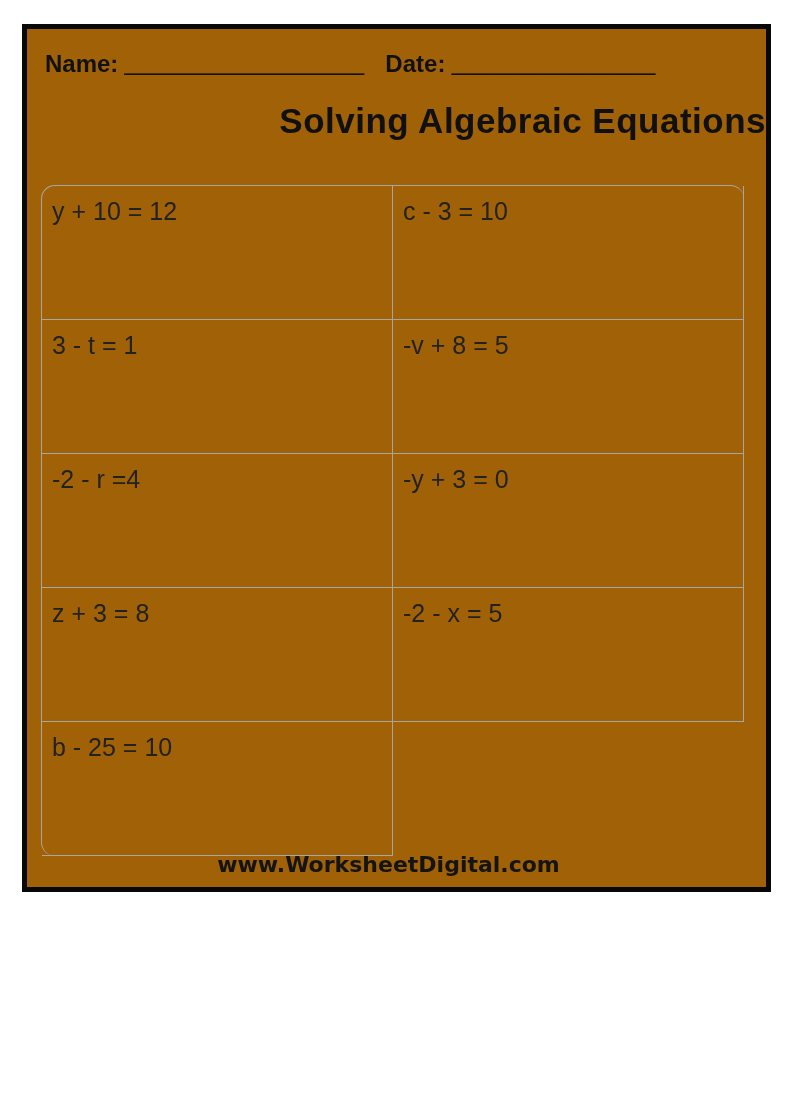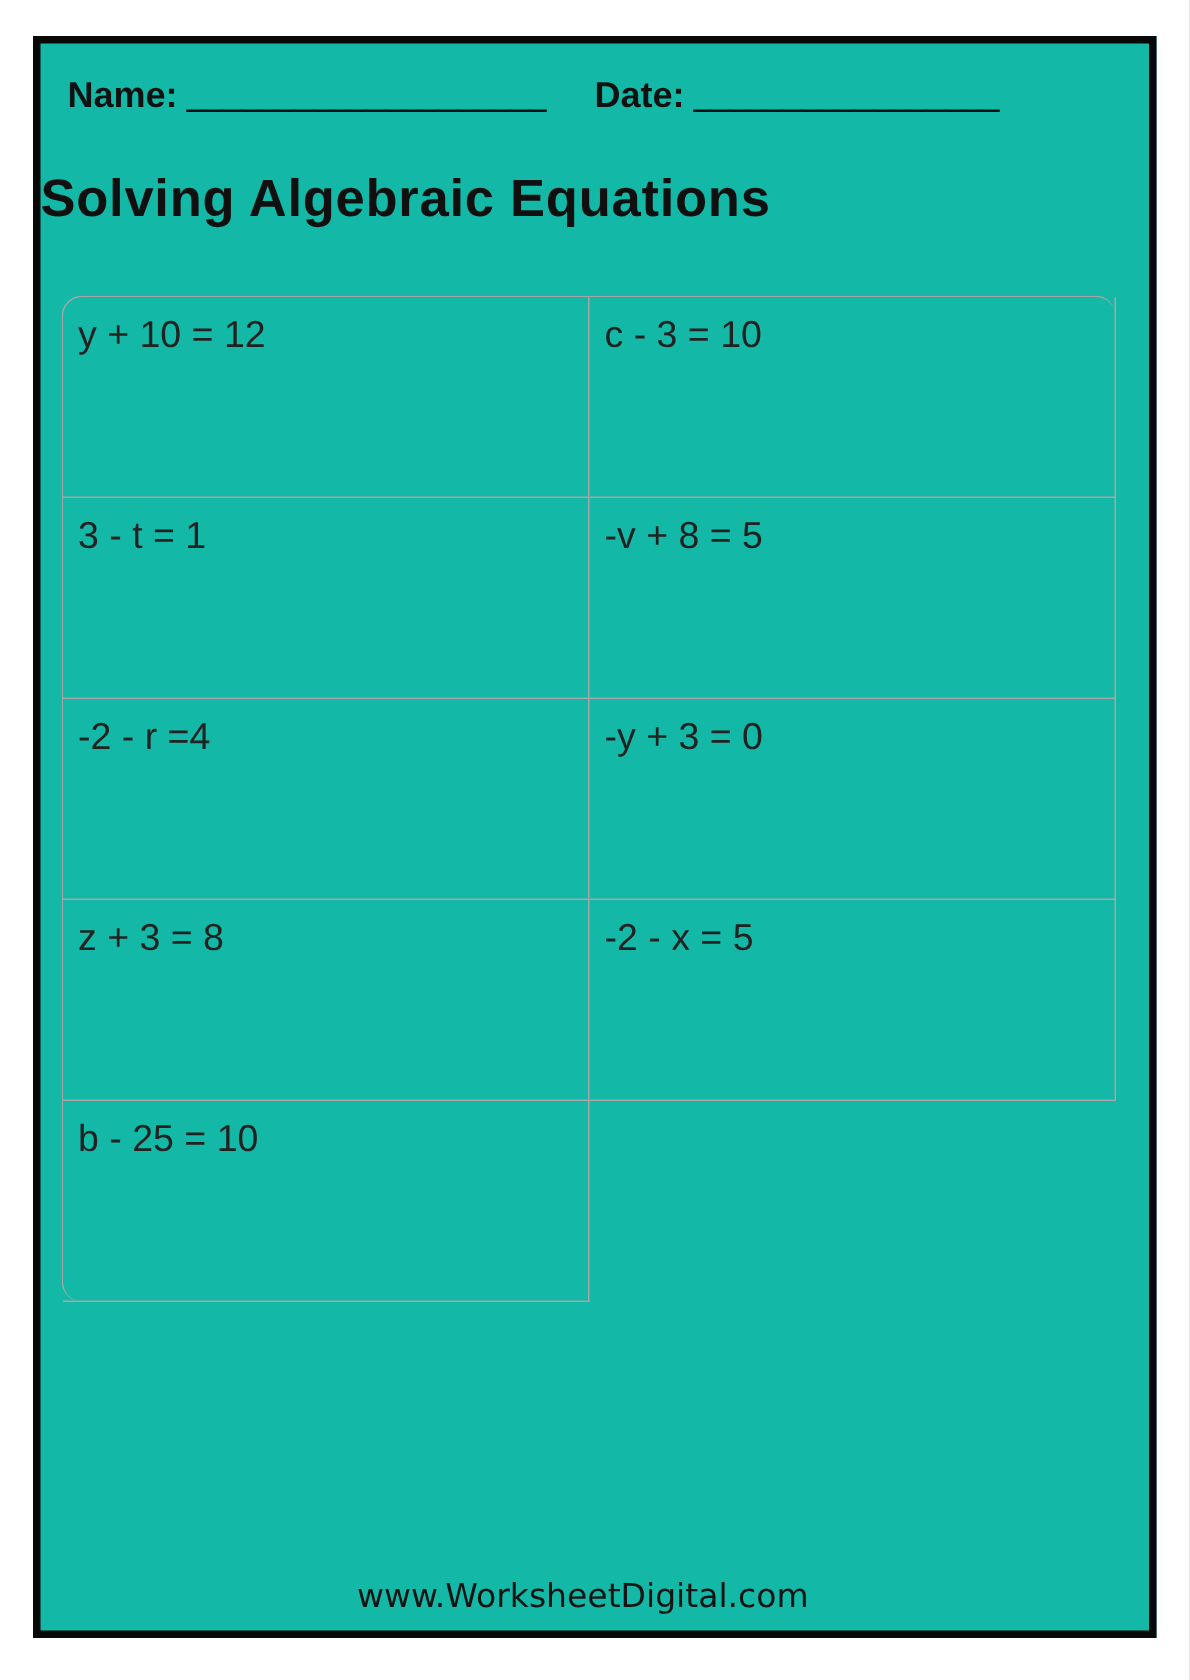--- a/index.html
+++ b/index.html
@@ -12,48 +12,48 @@
     height: 1120px;
     position: relative;
     font-family: "Liberation Sans", "DejaVu Sans", sans-serif;
     color: #1c1c1c;
   }
   .frame {
     position: absolute;
     left: 22px;
     top: 24px;
     width: 749px;
-    height: 1068px;
+    height: 868px;
     border: 5px solid #080808;
     box-sizing: border-box;
-    background: #14b8a6;
+    background: #a16207;
   }
   .header-row {
     display: flex;
     align-items: baseline;
     padding: 21px 38px 0 18px;
     font-size: 24px;
     font-weight: 700;
     color: #111111;
     white-space: nowrap;
   }
   .write-line {
     font-weight: 700;
     color: #111111;
     letter-spacing: 0;
     margin-left: 6px;
     white-space: nowrap;
     font-family: Liberation Serif, serif;
   }
   .date-label {
-    margin-left: 32px;
+    margin-left: 21px;
   }
   .title {
-    margin: 34px 0 0 0;
-    text-align: left;
+    margin: 22px 0 0 0;
+    text-align: right;
     font-size: 35px;
     font-weight: 700;
     letter-spacing: 0.5px;
     color: #101010;
     line-height: 1.2;
   }
   .grid {
     margin: 43px 0 0 14px;
     width: 703px;
     display: grid;
@@ -73,21 +73,21 @@
     color: #222222;
   }
   .footer {
     position: absolute;
     left: 0;
     right: 16px;
     bottom: 10px;
     text-align: center;
     font-family: "DejaVu Sans", "Liberation Sans", sans-serif;
     font-size: 22px;
-    font-weight: 400;
+    font-weight: 700;
     color: #141414;
   }
 </style>
 </head>
 <body>
 
 <div class="frame">
 
   <div class="header-row">
     <span>Name:</span>

